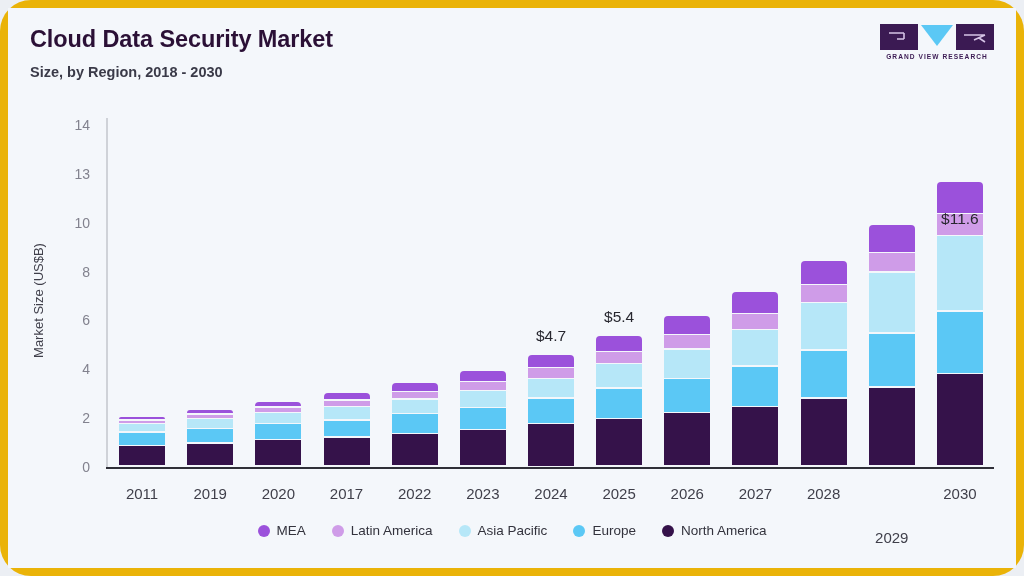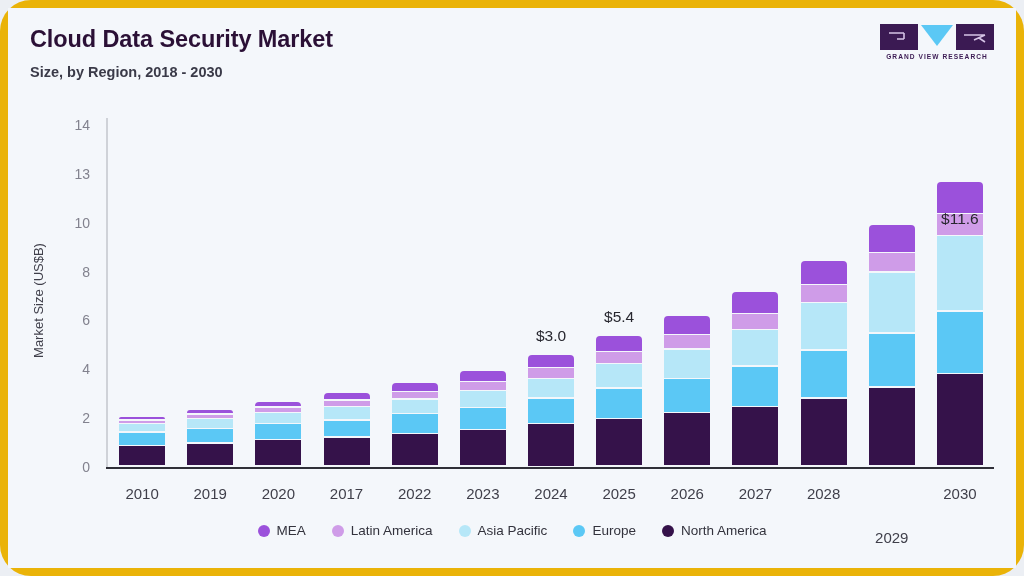--- a/index.html
+++ b/index.html
@@ -317,36 +317,36 @@
           </div>
           <div class="bar-group" style="left: 928.923px; width: 46px; top: 0px; height: 459px; position: absolute;">
             <div class="seg" style="background: rgb(53, 18, 74); height: 91.3286px; top: 366.171px;"></div>
             <div class="seg" style="background: rgb(91, 200, 245); height: 60.7929px; top: 303.879px;"></div>
             <div class="seg" style="background: rgb(182, 231, 248); height: 74.2286px; top: 228.15px;"></div>
             <div class="seg" style="background: rgb(207, 156, 232); height: 20.4857px; top: 206.164px;"></div>
             <div class="seg top-round" style="background: rgb(155, 81, 219); height: 30.2571px; top: 174.407px;"></div>
           </div>
         </div>
       <div id="xticks">
-          <div class="xtick" style="left: 100px; width: 68.1538px;">2010</div>
+          <div class="xtick" style="left: 100px; width: 68.1538px;">2011</div>
           <div class="xtick" style="left: 168.154px; width: 68.1538px;">2019</div>
           <div class="xtick" style="left: 236.308px; width: 68.1538px;">2020</div>
           <div class="xtick" style="left: 304.462px; width: 68.1538px;">2017</div>
           <div class="xtick" style="left: 372.615px; width: 68.1538px;">2022</div>
           <div class="xtick" style="left: 440.769px; width: 68.1538px;">2023</div>
           <div class="xtick" style="left: 508.923px; width: 68.1538px;">2024</div>
           <div class="xtick" style="left: 577.077px; width: 68.1538px;">2025</div>
           <div class="xtick" style="left: 645.231px; width: 68.1538px;">2026</div>
           <div class="xtick" style="left: 713.385px; width: 68.1538px;">2027</div>
           <div class="xtick" style="left: 781.538px; width: 68.1538px; text-align: center;">2028</div>
           <div class="xtick" style="left: 849.692px; width: 68.1538px; margin-top: 44px;">2029</div>
           <div class="xtick" style="left: 917.846px; width: 68.1538px;">2030</div>
         </div>
       <div id="labels">
-          <div class="bar-label" style="left: 493px; width: 100px; top: 318.629px;">$3.0</div>
+          <div class="bar-label" style="left: 493px; width: 100px; top: 318.629px;">$4.7</div>
           <div class="bar-label" style="left: 561.154px; width: 100px; top: 300.307px;">$5.4</div>
           <div class="bar-label" style="left: 901.923px; width: 100px; top: 162px; margin-top: 40px;">$11.6</div>
         </div>
     </div>
 
     <div id="legend">
         <div class="legend-item">
           <span class="legend-swatch" style="background: rgb(155, 81, 219);"></span>
           <span class="legend-label">MEA</span>
         </div>

